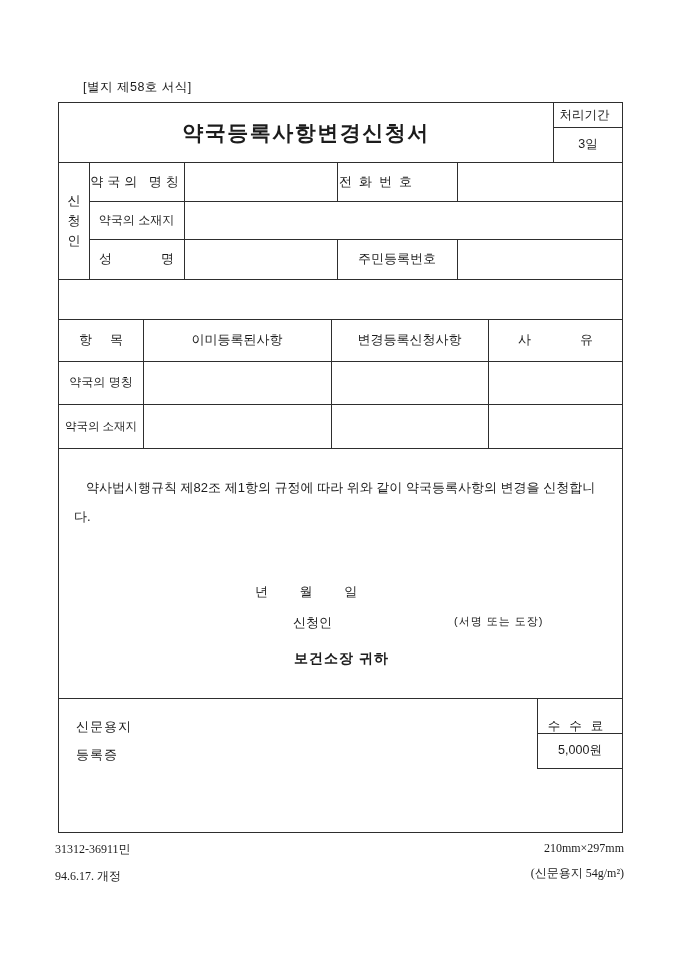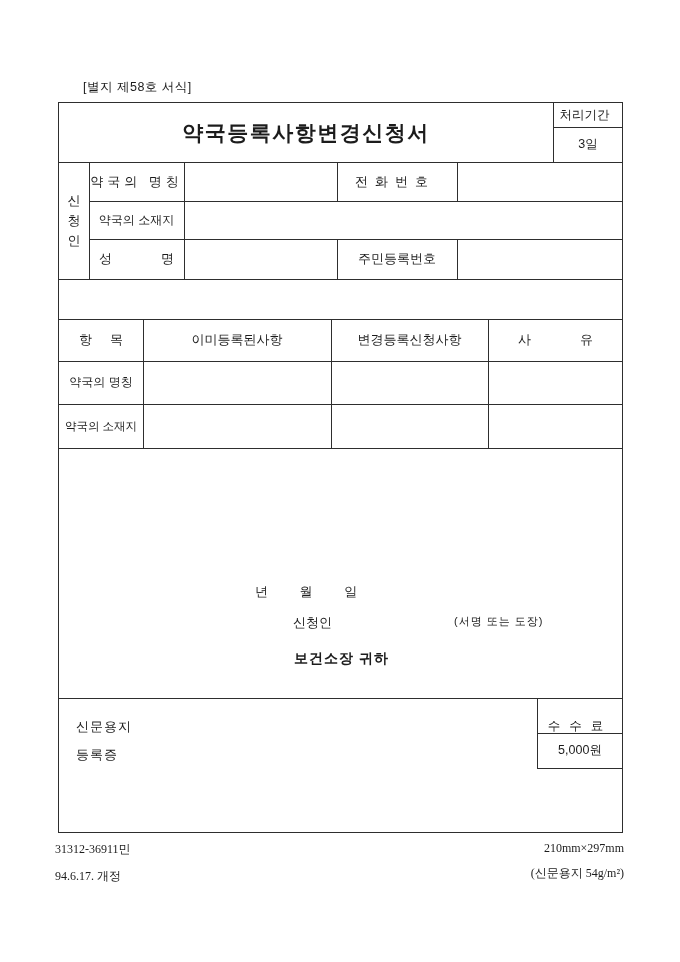--- a/index.html
+++ b/index.html
@@ -127,21 +127,21 @@
   <div class="cell" id="title-cell">약국등록사항변경신청서</div>
   <div class="cell" id="proc-label">처리기간</div>
   <div class="cell" id="proc-value">3일</div>
 
   <div class="cell" id="applicant-vert">
     <span>신청인</span>
   </div>
 
   <div class="cell ls4" style="left:30px; top:59px; width:95px; height:39px;">약국의 명칭</div>
   <div class="cell" style="left:125px; top:59px; width:153px; height:39px;"></div>
-  <div class="cell ls7" style="left:276px; top:59px; width:120px; height:39px;">전화번호</div>
+  <div class="cell ls7" style="left:260px; top:59px; width:120px; height:39px;">전화번호</div>
   <div class="cell" style="left:398px; top:59px; width:166px; height:39px;"></div>
 
   <div class="cell fs12" style="left:30px; top:98px; width:95px; height:38px;">약국의 소재지</div>
   <div class="cell" style="left:125px; top:98px; width:439px; height:38px;"></div>
 
   <div class="cell" style="left:30px; top:136px; width:95px; height:40px; padding:0 10px;">
     <span class="spread" style="width:100%;">성 명</span>
   </div>
   <div class="cell" style="left:125px; top:136px; width:153px; height:40px;"></div>
   <div class="cell" style="left:278px; top:136px; width:120px; height:40px;">주민등록번호</div>
@@ -160,20 +160,21 @@
   <div class="cell fs12" style="left:0; top:258px; width:84px; height:43px;">약국의 명칭</div>
   <div class="cell" style="left:84px; top:258px; width:188px; height:43px;"></div>
   <div class="cell" style="left:272px; top:258px; width:157px; height:43px;"></div>
   <div class="cell" style="left:429px; top:258px; width:135px; height:43px;"></div>
 
   <div class="cell fs115" style="left:0; top:301px; width:84px; height:44px;">약국의 소재지</div>
   <div class="cell" style="left:84px; top:301px; width:188px; height:44px;"></div>
   <div class="cell" style="left:272px; top:301px; width:157px; height:44px;"></div>
   <div class="cell" style="left:429px; top:301px; width:135px; height:44px;"></div>
 
+  <div class="abs" id="declaration">약사법시행규칙 제82조 제1항의 규정에 따라 위와 같이 약국등록사항의 변경을 신청합니다.</div>
   <div class="abs" id="date-line">년 월 일</div>
   <div class="abs" id="applicant-sign-label">신청인</div>
   <div class="abs" id="sign-note">(서명 또는 도장)</div>
   <div class="abs" id="addressee">보건소장 귀하</div>
 
   <div class="abs" id="documents-label">신문용지</div>
   <div class="abs" id="document-item">등록증</div>
   <div class="cell" id="fee-label">수수료</div>
   <div class="cell" id="fee-value">5,000원</div>
 

